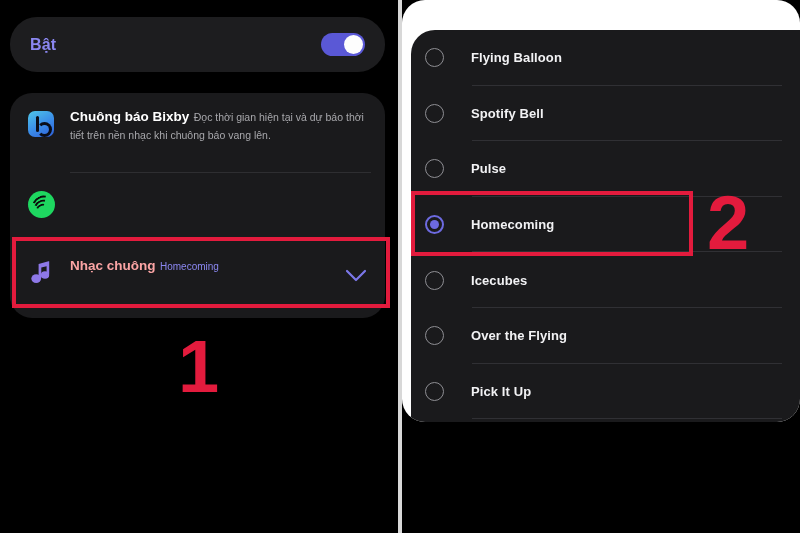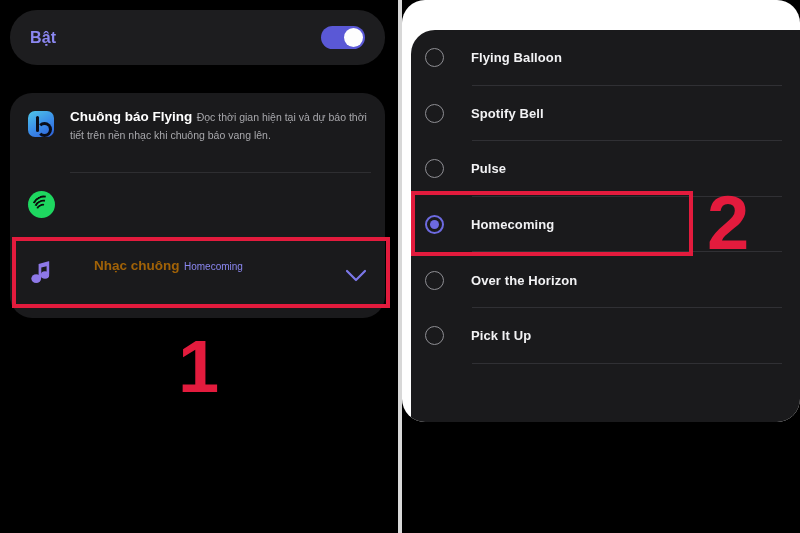--- a/index.html
+++ b/index.html
@@ -41,21 +41,21 @@
   .panel-divider {
     position: absolute;
     left: 398px; top: 0;
     width: 4px; height: 533px;
     background: #d8d8d8;
   }
 
   
   .card-toggle {
     position: absolute;
-    left: 10px; top: 10px;
+    left: 10px; top: 17px;
     width: 375px; height: 55px;
     background: #1d1d1f;
     border-radius: 27px;
     display: flex;
     align-items: center;
     justify-content: space-between;
     padding: 0 20px;
     box-sizing: border-box;
   }
   .toggle-label {
@@ -116,21 +116,21 @@
   .opt-desc {
     color: #a8a8ac;
     font-size: 10.5px;
     line-height: 14px;
   }
   .opt-sub {
     color: #8b87f0;
     font-size: 10px;
     line-height: 13px;
   }
-  .opt-title.accent { color: #a16207; margin-left: 24px; }
+  .opt-title.accent { color: #fca5a5; }
   .row-sep {
     position: absolute;
     left: 60px; right: 14px;
     bottom: 0;
     height: 1px;
     background: #2e2e31;
   }
   .opt-check {
     flex: none;
     width: 26px; height: 26px;
@@ -274,21 +274,21 @@
       </span>
     </div>
 
     <div class="card-options">
 
       <div class="opt-row" style="height:80px;">
         <span class="opt-icon">
           <span class="bixby-ico"></span>
         </span>
         <span class="opt-text">
-          <span class="opt-title">Chuông báo Flying</span>
+          <span class="opt-title">Chuông báo Bixby</span>
           <span class="opt-desc">Đọc thời gian hiện tại và dự báo thời tiết trên nền nhạc khi chuông báo vang lên.</span>
         </span>
         <span class="row-sep"></span>
       </div>
 
       <div class="opt-row" style="height:65px;">
         <span class="opt-icon">
           <span class="spotify-ico">
               <i class="sp1"></i>
               <i class="sp2"></i>
@@ -341,21 +341,26 @@
           <span class="tone-name">Pulse</span>
           <span class="tone-sep"></span>
         </div>
         <div class="tone-row">
           <span class="radio on"></span>
           <span class="tone-name">Homecoming</span>
           <span class="tone-sep"></span>
         </div>
         <div class="tone-row">
           <span class="radio"></span>
-          <span class="tone-name">Over the Horizon</span>
+          <span class="tone-name">Icecubes</span>
+          <span class="tone-sep"></span>
+        </div>
+        <div class="tone-row">
+          <span class="radio"></span>
+          <span class="tone-name">Over the Flying</span>
           <span class="tone-sep"></span>
         </div>
         <div class="tone-row">
           <span class="radio"></span>
           <span class="tone-name">Pick It Up</span>
           <span class="tone-sep"></span>
         </div>
       </div>
 
     <div class="red-box" style="left:9px; top:191px; width:282px; height:65px;"></div>

